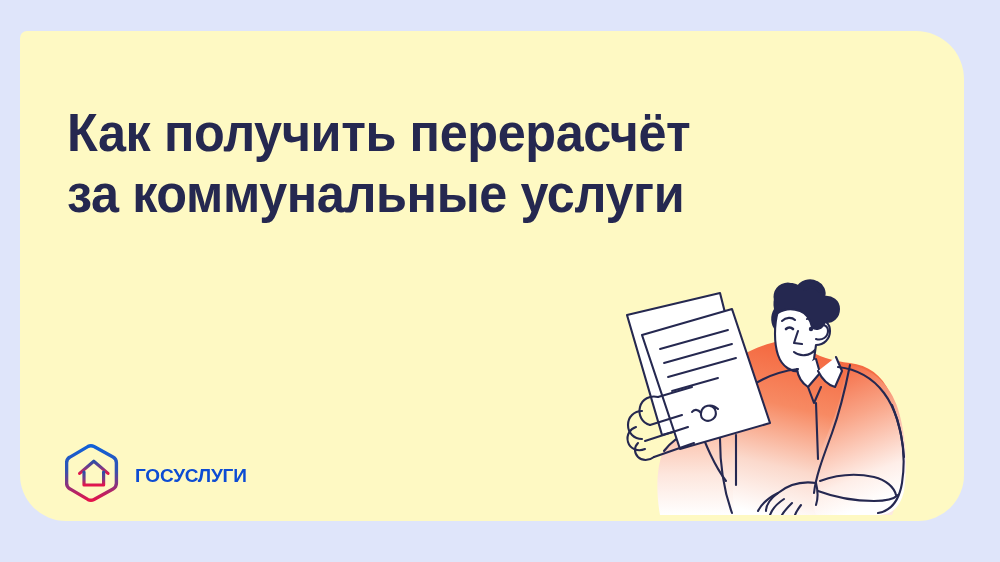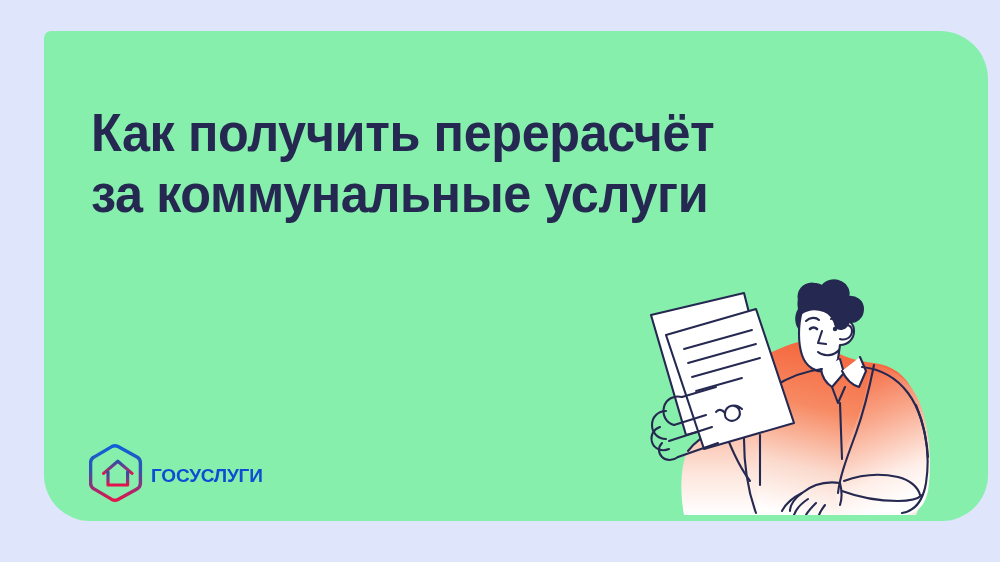--- a/index.html
+++ b/index.html
@@ -18,25 +18,25 @@
   .stage {
     position: relative;
     width: 1000px;
     height: 562px;
     background: #dfe5fa;
   }
 
   
   .card {
     position: absolute;
-    left: 44px;
+    left: 20px;
     top: 31px;
     width: 944px;
     height: 490px;
-    background: #86efac;
+    background: #fef9c3;
     border-radius: 7px 48px 46px 46px;
     overflow: hidden;
   }
 
   
   .headline {
     position: absolute;
     left: 47px;
     top: 35px;
     width: 700px;
@@ -54,21 +54,21 @@
     white-space: nowrap;
   }
 
   
   .logo {
     position: absolute;
     left: 45px;
     top: 412px;
     display: flex;
     align-items: center;
-    gap: 4px;
+    gap: 12px;
   }
   .logo-mark {
     width: 58px;
     height: 60px;
     display: block;
     flex: 0 0 auto;
   }
   .logo-words {
     display: flex;
     flex-direction: column;

